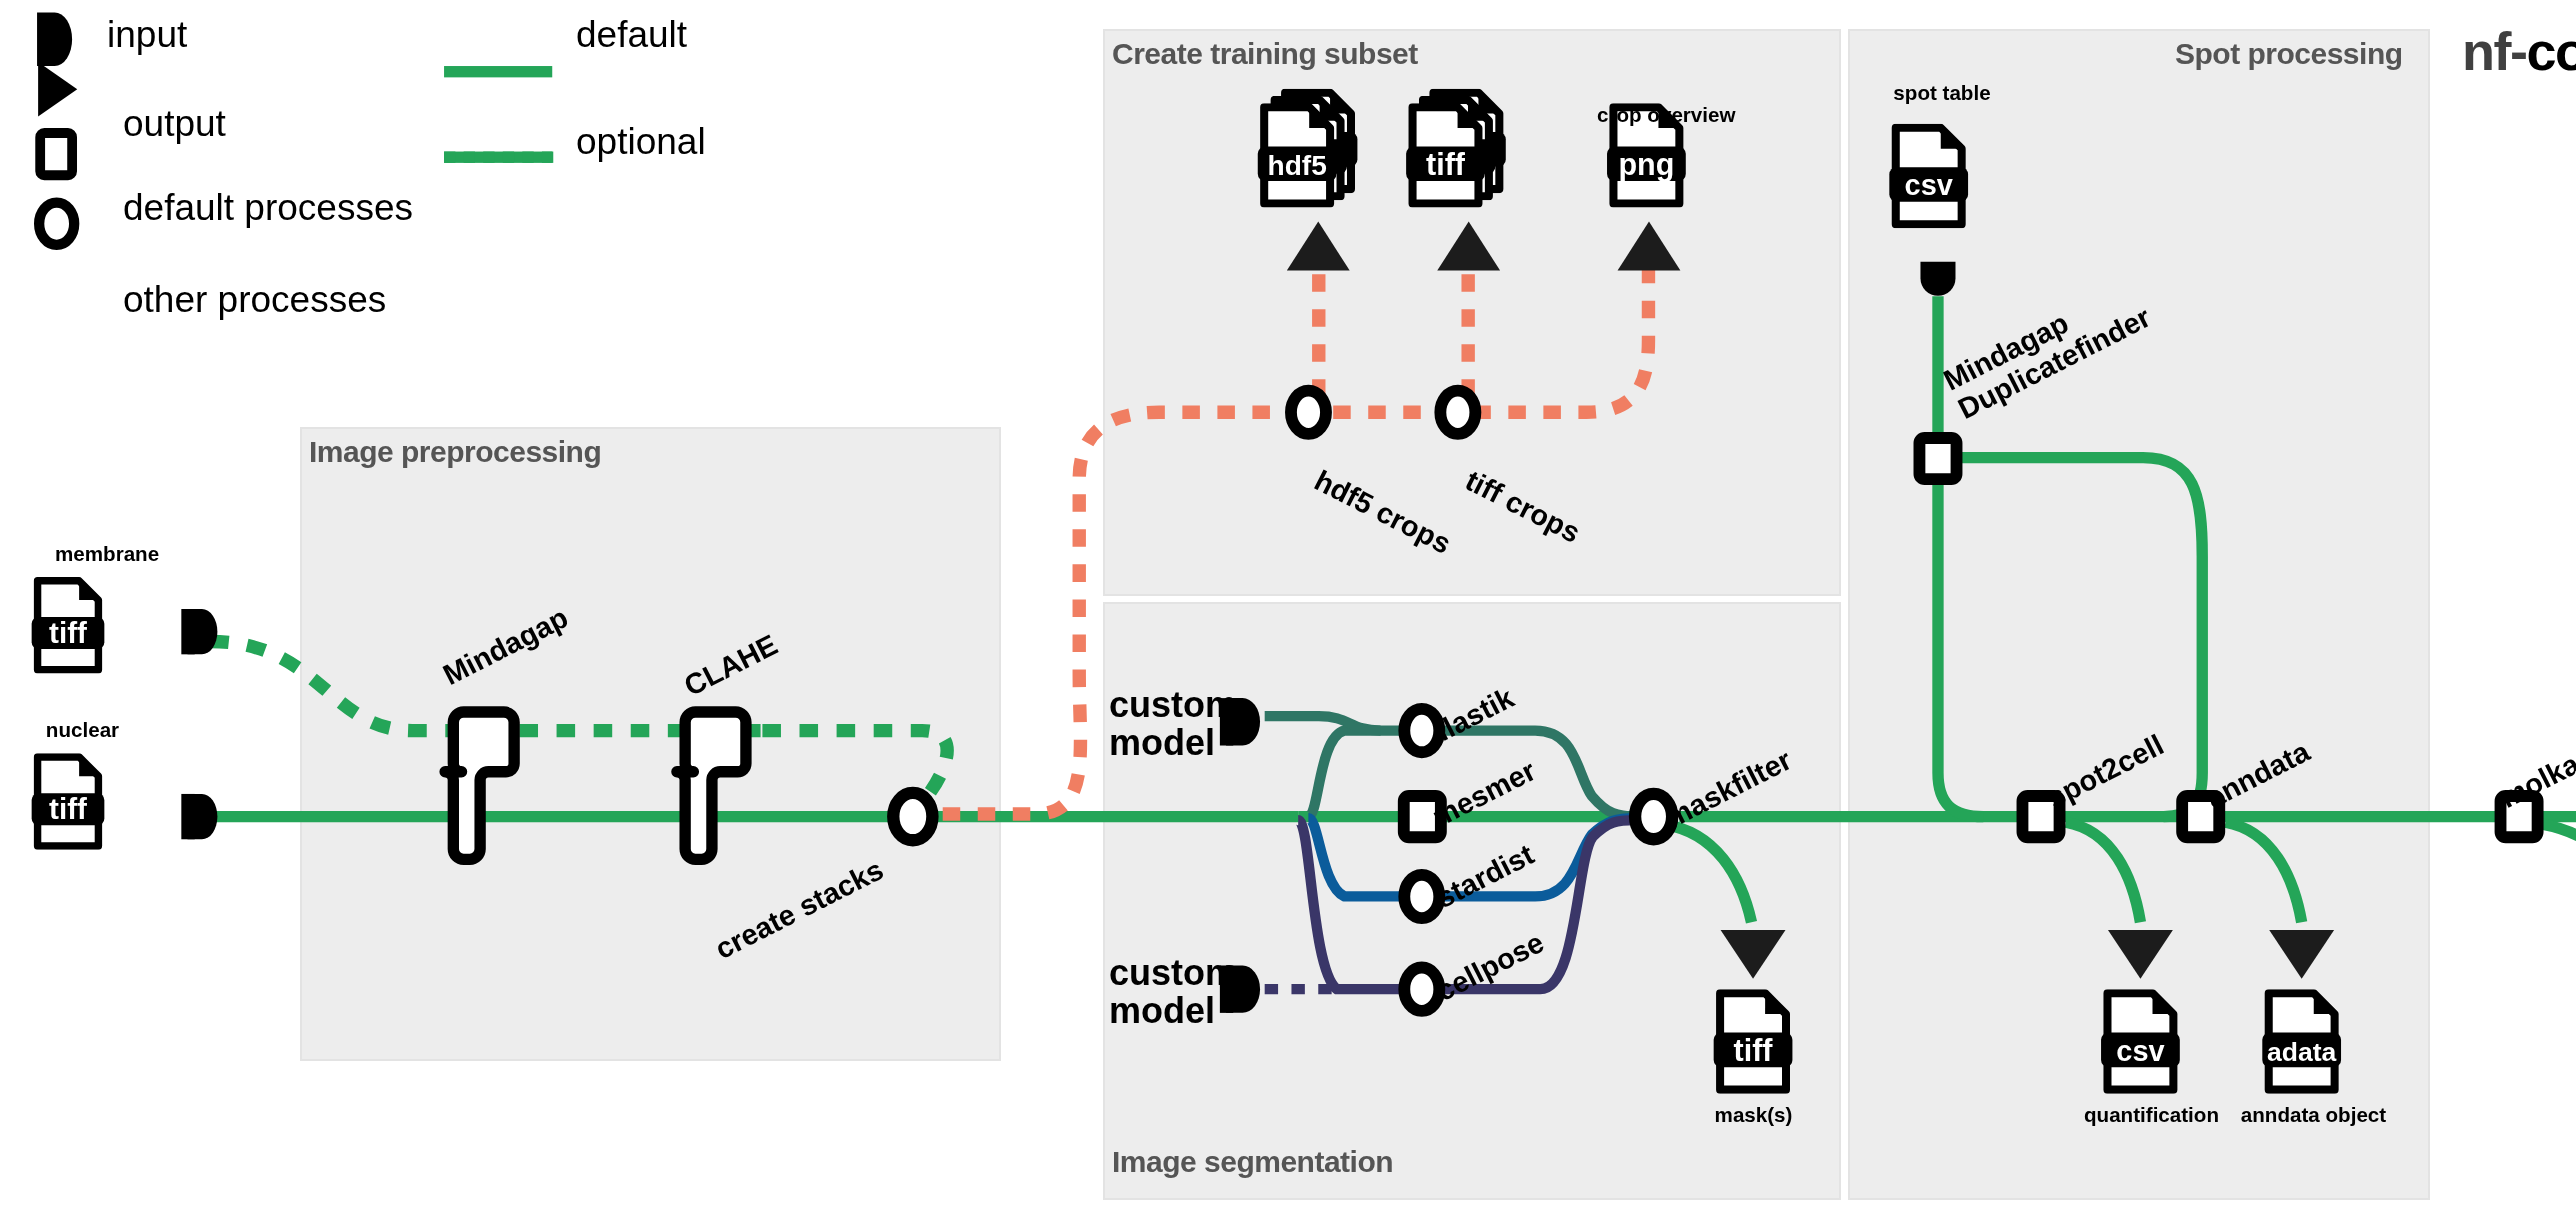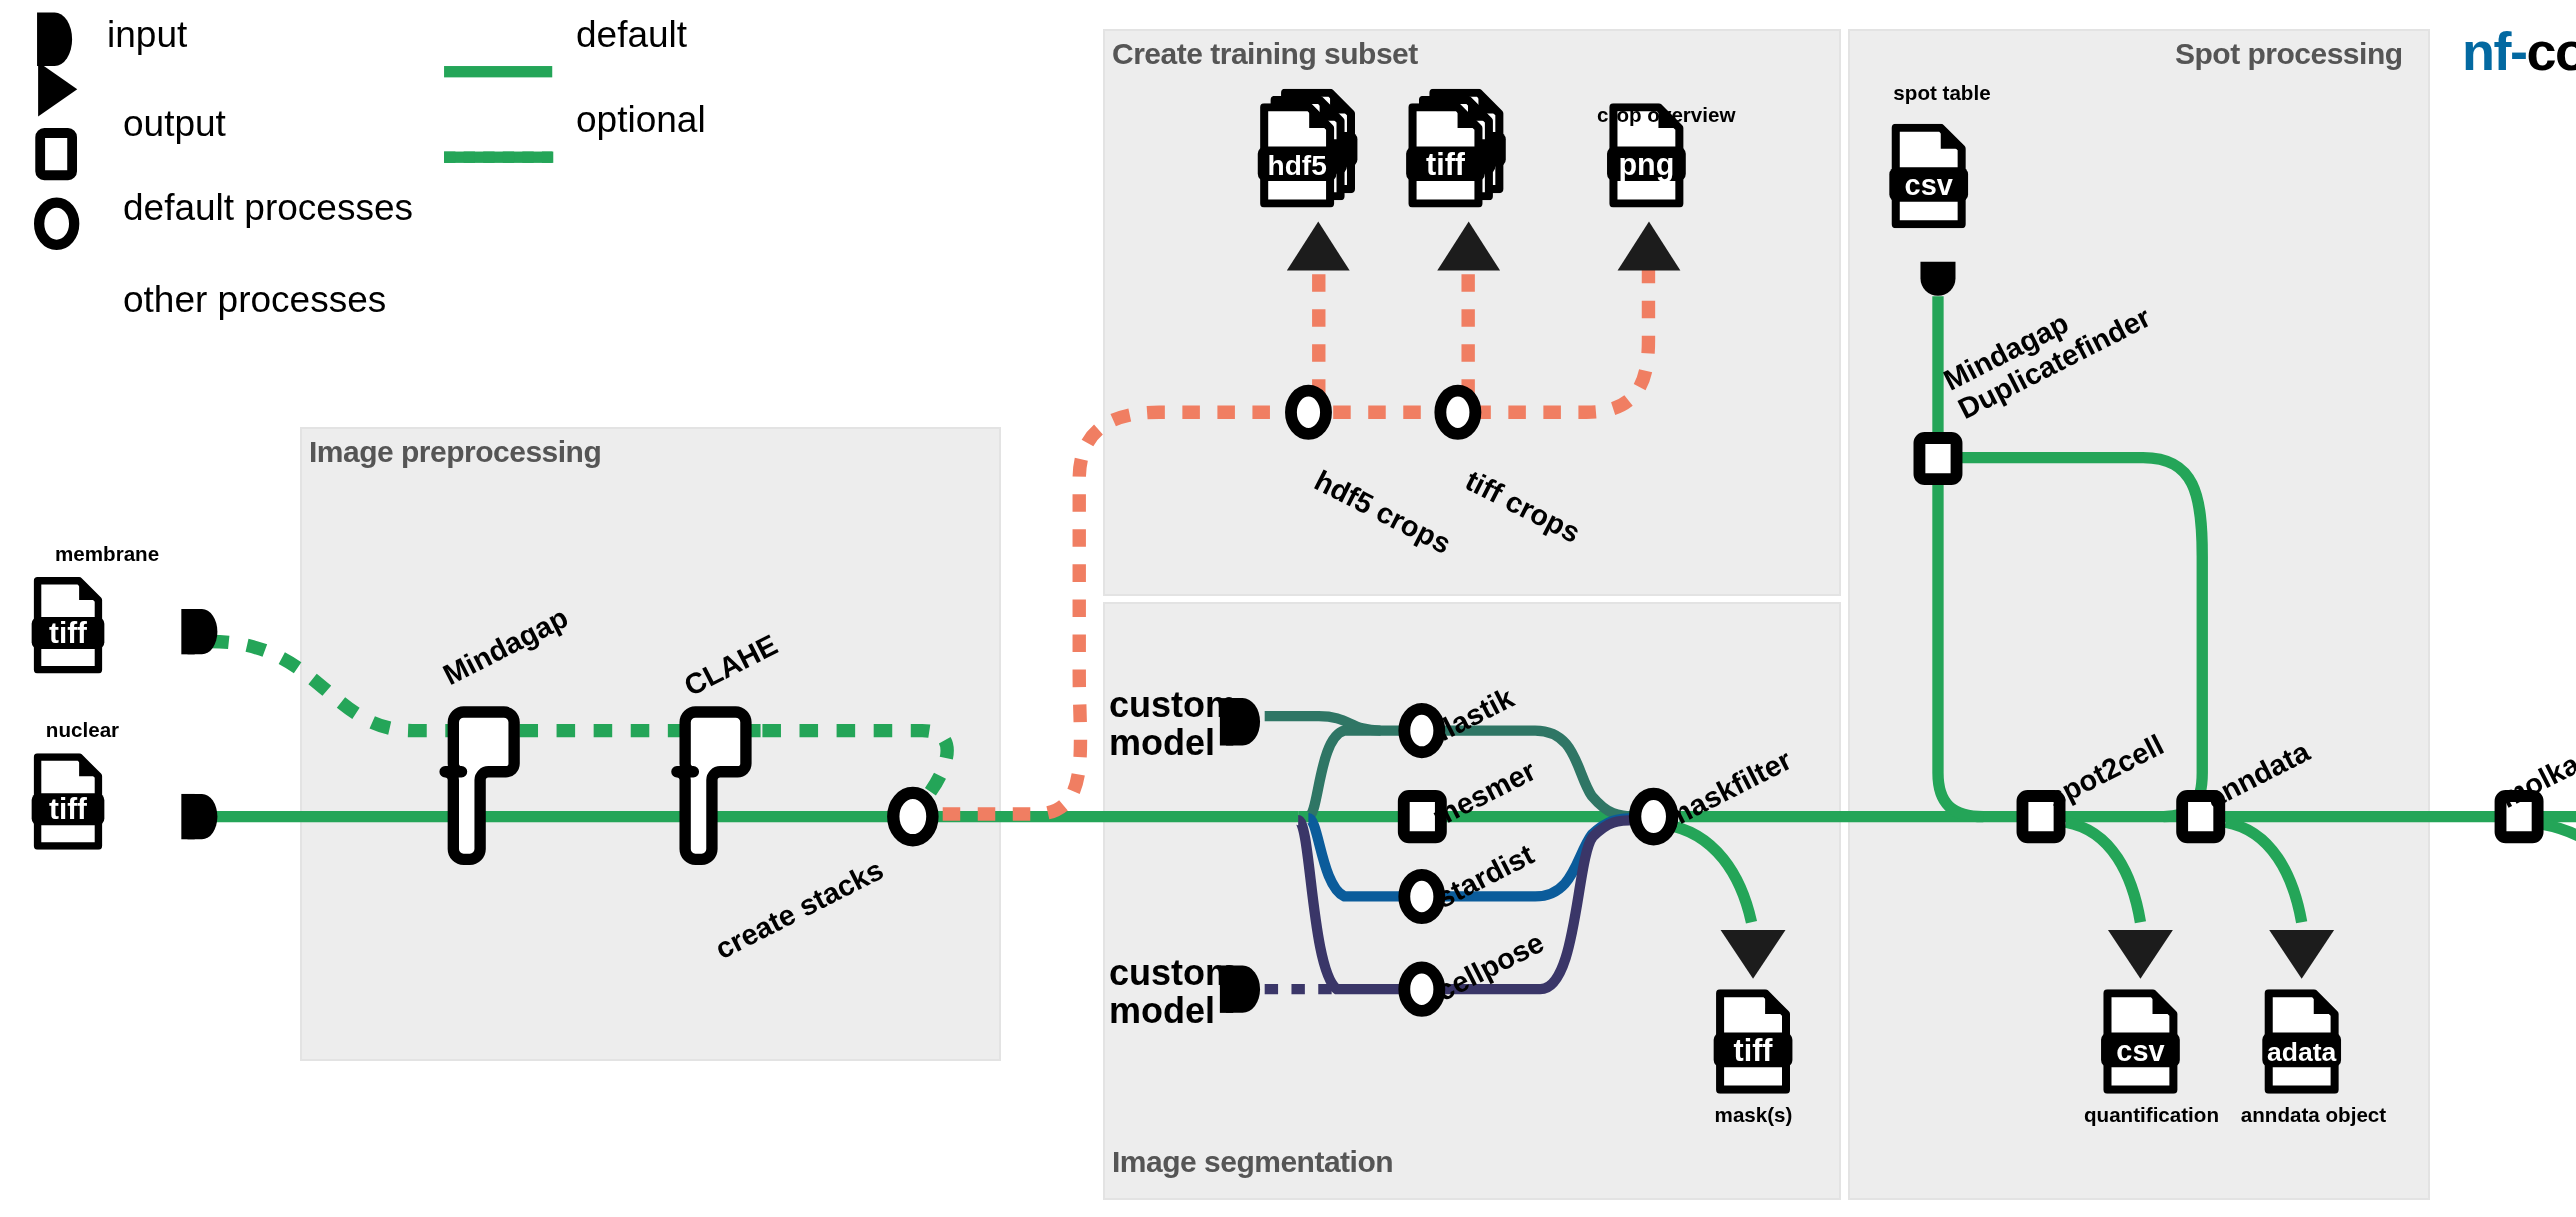--- a/index.html
+++ b/index.html
@@ -8,21 +8,21 @@
   #root{position:absolute;inset:0;}
   svg.layer{position:absolute;left:0;top:0;width:2891px;height:1218px;}
   .panel{position:absolute;background:#ededed;border:2.1px solid #e3e3e3;box-sizing:border-box;}
   .panel-title{position:absolute;font-weight:bold;color:#555;font-size:30px;
                letter-spacing:-0.5px;white-space:nowrap;}
   .lbl{position:absolute;white-space:nowrap;font-weight:bold;}
   .legend-txt{position:absolute;font-size:37px;white-space:nowrap;}
   .filelabel{position:absolute;font-size:20.6px;font-weight:bold;white-space:nowrap;text-align:center;}
   .cm{position:absolute;font-size:36px;font-weight:bold;line-height:1.06;white-space:nowrap;}
   .logo-top{position:absolute;font-size:54px;font-weight:bold;letter-spacing:-1.5px;white-space:nowrap;}
-  .grn{color:#0369a1;}
+  .grn{color:#404040;}
 </style>
 </head>
 <body>
 
 <div id="root">
 
   <div class="panel" style="left:300px;top:427px;width:701px;height:634px;"></div>
   <div class="panel" style="left:1103px;top:29px;width:738px;height:567px;"></div>
   <div class="panel" style="left:1103px;top:602px;width:738px;height:598px;"></div>
   <div class="panel" style="left:1848px;top:29px;width:582px;height:1171px;"></div>
@@ -342,21 +342,21 @@
                L58 66 L46 70 L48 82 L36 74 L28 84 L26 72 Z" fill="#fff"></path>
       <text x="62" y="132" font-size="26" font-weight="bold" fill="#fff" text-anchor="middle" font-family="Liberation Sans, sans-serif">mk</text>
     </g>
   </svg>
 
   <div class="legend-txt" style="left:107px;top:14.4px;">input</div>
   <div class="legend-txt" style="left:123px;top:103px;">output</div>
   <div class="legend-txt" style="left:123px;top:187px;">default processes</div>
   <div class="legend-txt" style="left:123px;top:279px;">other processes</div>
   <div class="legend-txt" style="left:576px;top:14.4px;">default</div>
-  <div class="legend-txt" style="left:576px;top:99px;">optional</div>
+  <div class="legend-txt" style="left:576px;top:121px;">optional</div>
 
   <div class="logo-top" style="left:2462px;top:19.6px;">
     <span class="grn">nf-</span><span>core/</span>
   </div>
 
   <div class="filelabel" style="left:43px;top:542px;width:103px;margin-left:12px;">membrane</div>
   <div class="filelabel" style="left:31px;top:718px;width:103px;">nuclear</div>
   <div class="filelabel" style="left:1880px;top:81px;width:124px;text-align:center;">spot table</div>
 
   <div class="filelabel" style="left:1597px;top:103px;width:124px;">crop overview</div>

